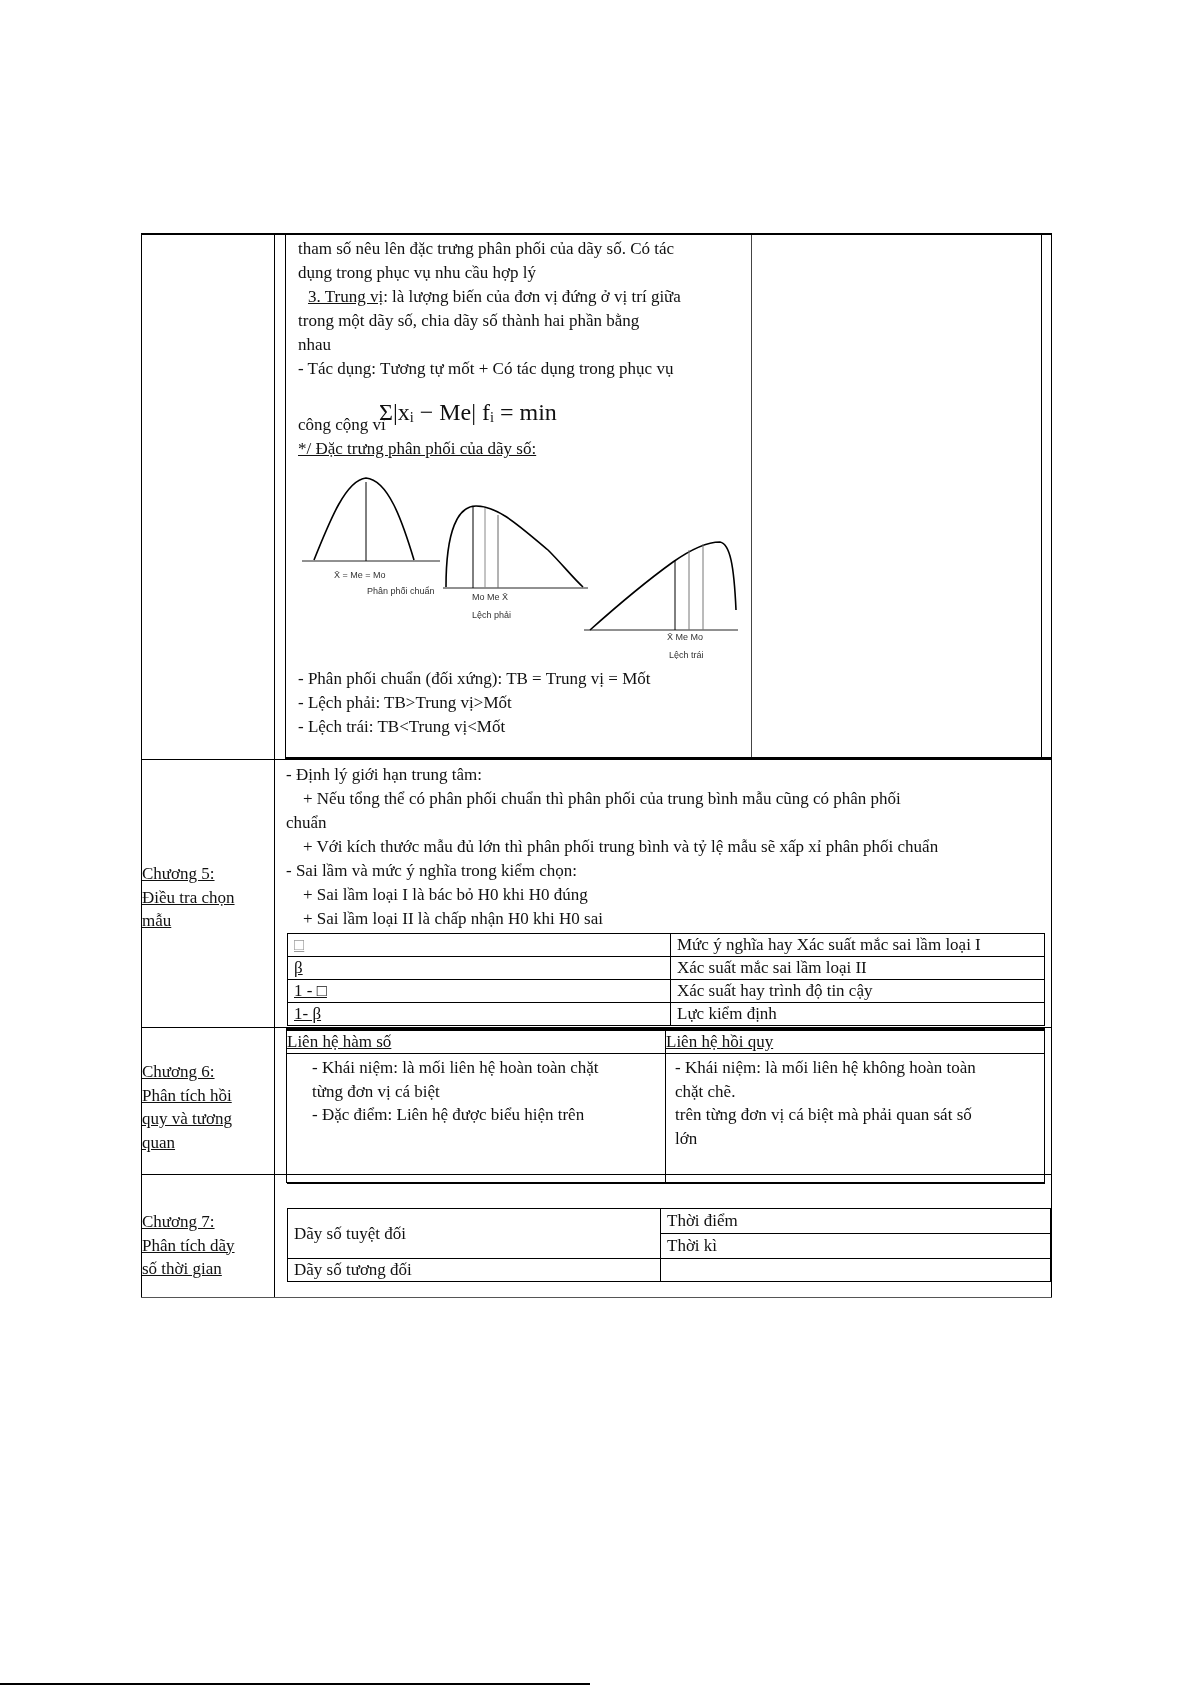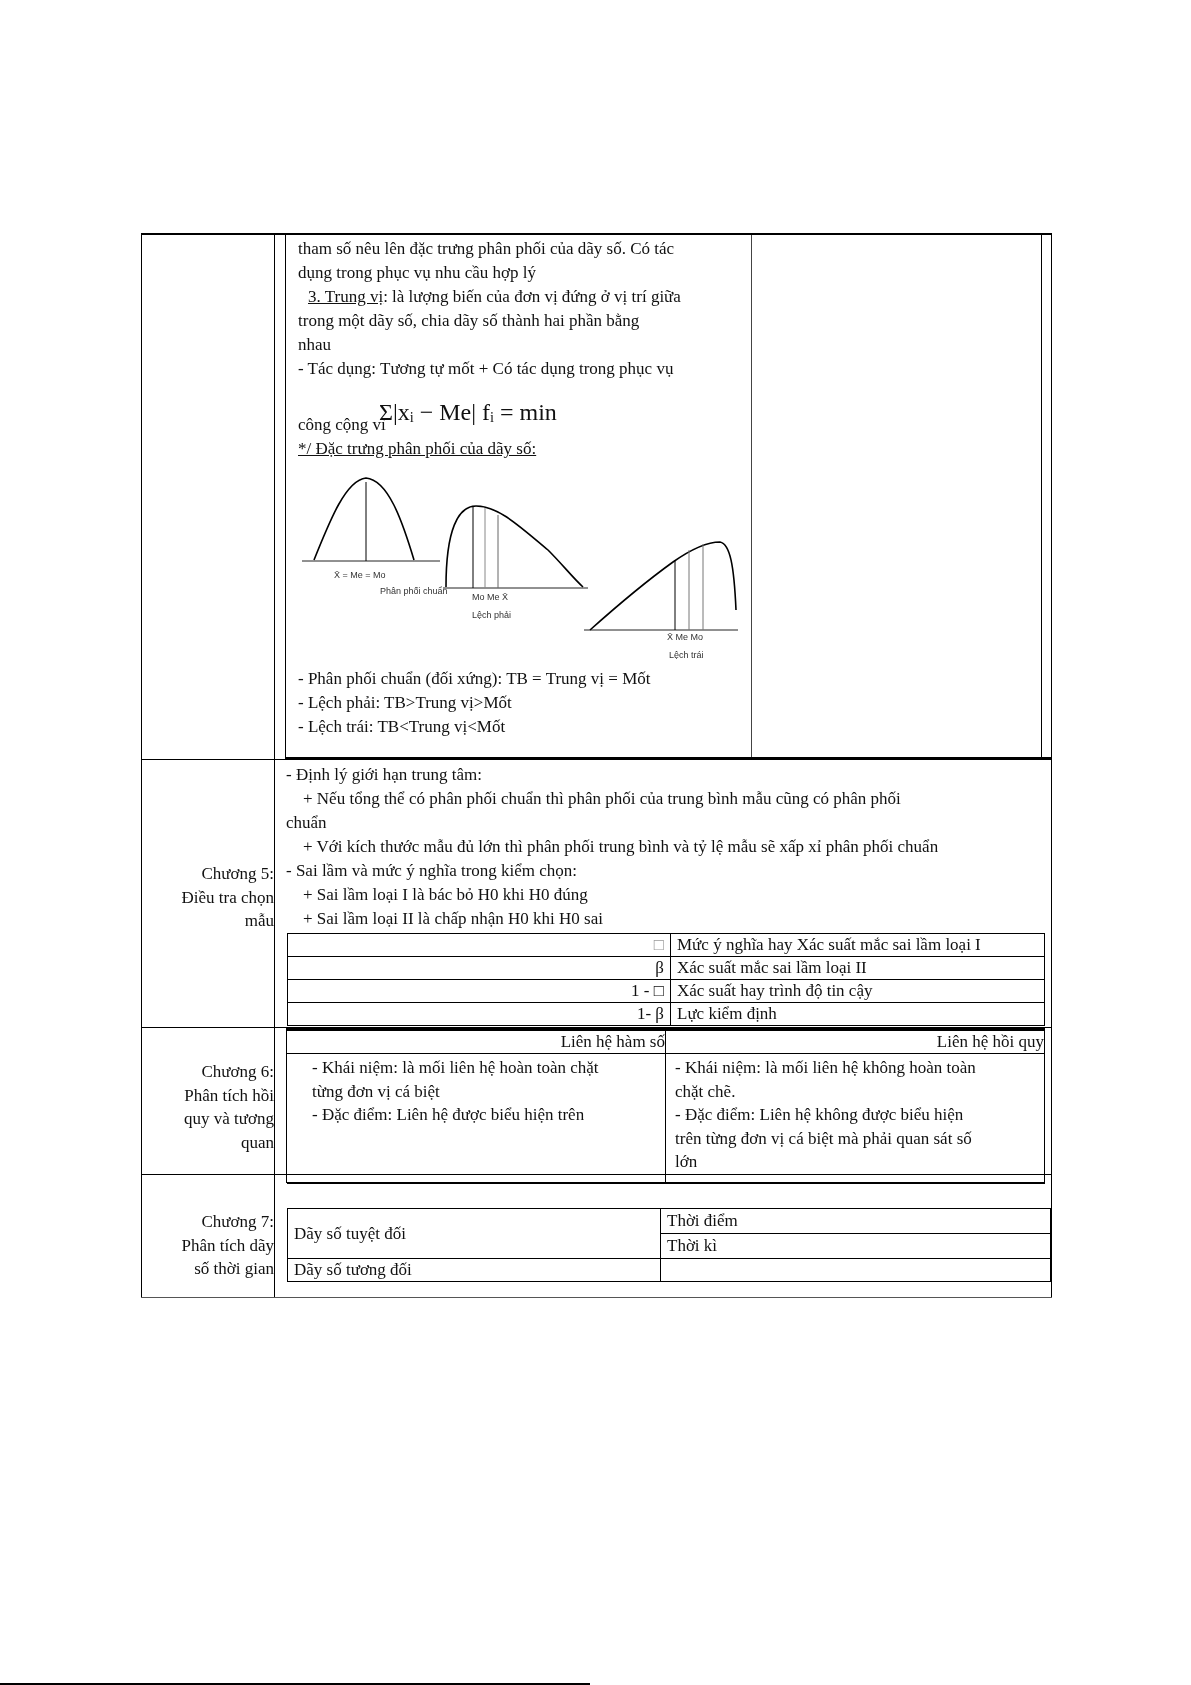--- a/index.html
+++ b/index.html
@@ -1,21 +1,21 @@
 <!DOCTYPE html>
 <html><head>
 <meta charset="utf-8">
 <style>
   html,body{margin:0;padding:0;background:#fff;}
   body{width:1191px;height:1685px;position:relative;overflow:hidden;
        font-family:"Liberation Serif","DejaVu Serif",serif;color:#111;font-size:17px;line-height:23.5px;}
   .abs{position:absolute;}
   .line{position:absolute;background:#000;}
   .cell-text{position:absolute;white-space:nowrap;}
-  .center{text-align:right;}
+  .center{text-align:left;text-decoration:underline;}
   .u{text-decoration:underline;}
   .small{font-family:"Liberation Sans","DejaVu Sans",sans-serif;font-size:9px;line-height:11px;color:#333;white-space:nowrap;}
   .inner-tbl{position:absolute;border-collapse:collapse;}
   .inner-tbl td{border:1px solid #000;padding:0 6px;font-size:17px;line-height:22px;vertical-align:middle;white-space:nowrap;}
 </style>
 </head>
 <body>
 
 <div class="line" style="left:141px;top:233px;width:911px;height:2px;"></div>
 <div class="line" style="left:141px;top:233px;width:1px;height:1065px;"></div>
@@ -61,21 +61,21 @@
 
   <g>
     <line x1="286" y1="160" x2="440" y2="160" stroke="#222" stroke-width="1"></line>
     <path d="M292 160 C 320 135, 350 110, 375 92 C 395 78, 410 72, 422 72 C 432 74, 436 95, 438 140" fill="none" stroke="#000" stroke-width="1.6"></path>
     <line x1="377" y1="90" x2="377" y2="160" stroke="#000" stroke-width="1"></line>
     <line x1="391" y1="80" x2="391" y2="160" stroke="#777" stroke-width="1"></line>
     <line x1="405" y1="74" x2="405" y2="160" stroke="#777" stroke-width="1"></line>
   </g>
 </svg>
 <div class="abs small" style="left:334px;top:570px;">X̄ = Me = Mo</div>
-<div class="abs small" style="left:337px;top:586px;padding-left:43px;">Phân phối chuẩn</div>
+<div class="abs small" style="left:324px;top:586px;padding-left:43px;">Phân phối chuẩn</div>
 <div class="abs small" style="left:472px;top:592px;">Mo Me X̄</div>
 <div class="abs small" style="left:472px;top:610px;">Lệch phải</div>
 <div class="abs small" style="left:667px;top:632px;">X̄ Me Mo</div>
 <div class="abs small" style="left:669px;top:650px;">Lệch trái</div>
 
 <div class="cell-text" style="left:298px;top:667px;">- Phân phối chuẩn (đối xứng): TB = Trung vị = Mốt</div>
 <div class="cell-text" style="left:298px;top:691px;">- Lệch phải: TB&gt;Trung vị&gt;Mốt</div>
 <div class="cell-text" style="left:298px;top:715px;">- Lệch trái: TB&lt;Trung vị&lt;Mốt</div>
 
 <div class="abs center" style="left:142px;top:862px;width:132px;">
@@ -127,21 +127,20 @@
 <div class="abs center" style="left:287px;top:1030px;width:378px;">Liên hệ hàm số</div>
 <div class="abs center" style="left:666px;top:1030px;width:378px;">Liên hệ hồi quy</div>
 <div class="abs" style="left:297px;top:1056px;width:365px;margin-left:15px;">
   <div>- Khái niệm: là mối liên hệ hoàn toàn chặt</div>
   <div>từng đơn vị cá biệt</div>
   <div>- Đặc điểm: Liên hệ được biểu hiện trên</div>
 </div>
 <div class="abs" style="left:675px;top:1056px;width:365px;">
   <div>- Khái niệm: là mối liên hệ không hoàn toàn</div>
   <div>chặt chẽ.</div>
-  <div>- Đặc điểm: Liên hệ không được biểu hiện</div>
   <div>trên từng đơn vị cá biệt mà phải quan sát số</div>
   <div>lớn</div>
 </div>
 
 <div class="abs center" style="left:142px;top:1210px;width:132px;">
   <div>Chương 7:</div>
   <div>Phân tích dãy</div>
   <div>số thời gian</div>
 </div>
 <table class="inner-tbl" style="left:287px;top:1208px;width:764px;">

